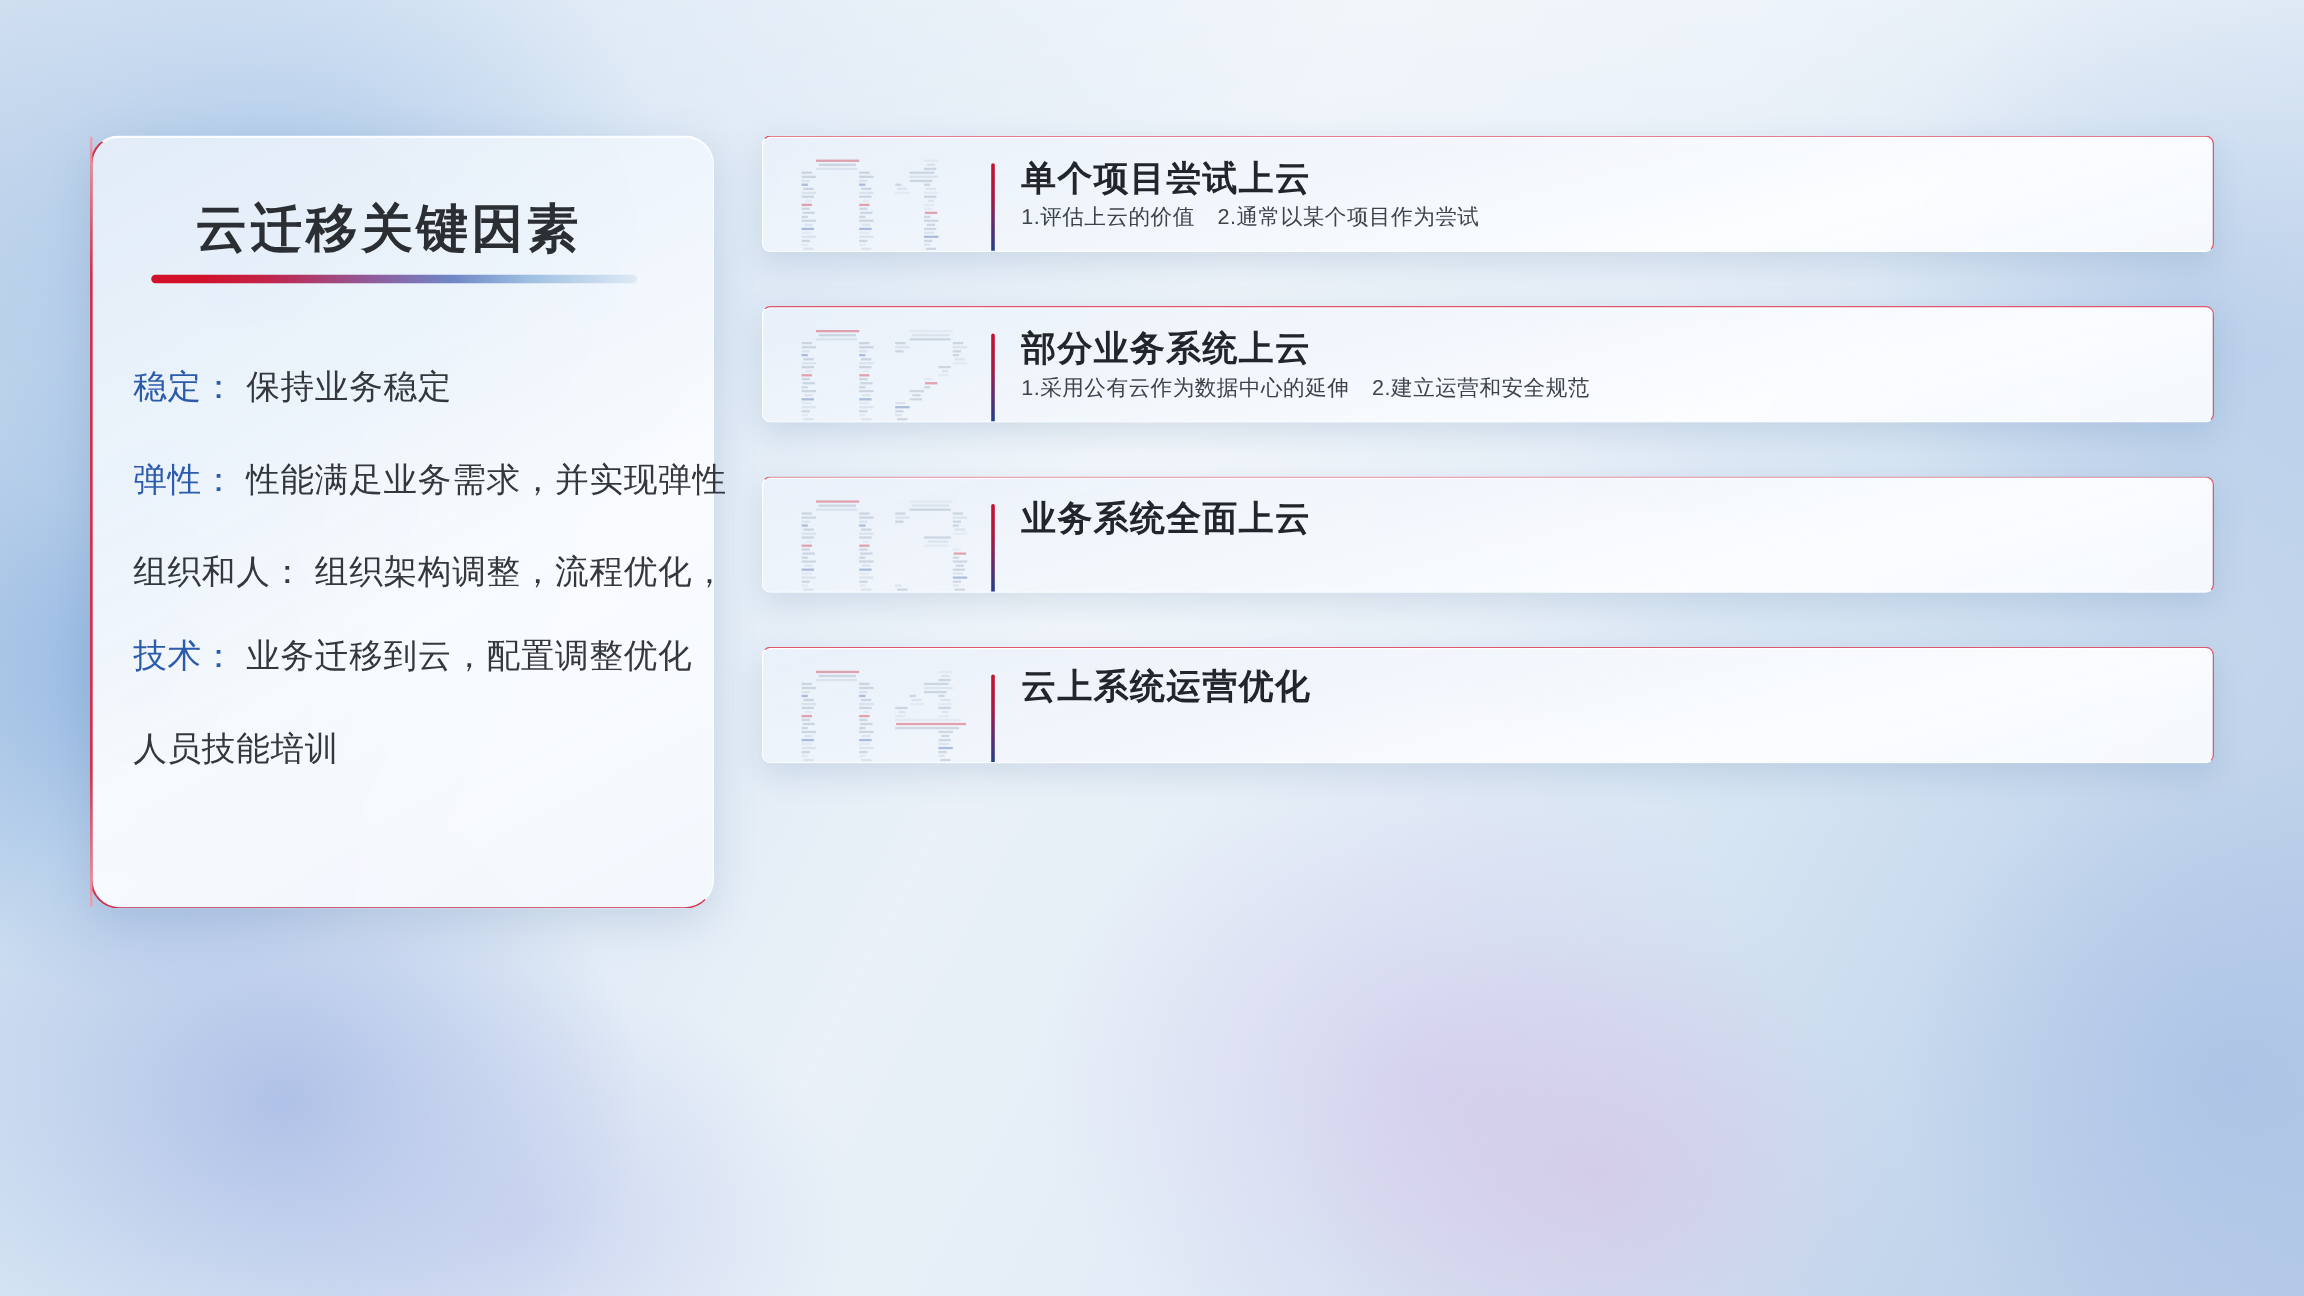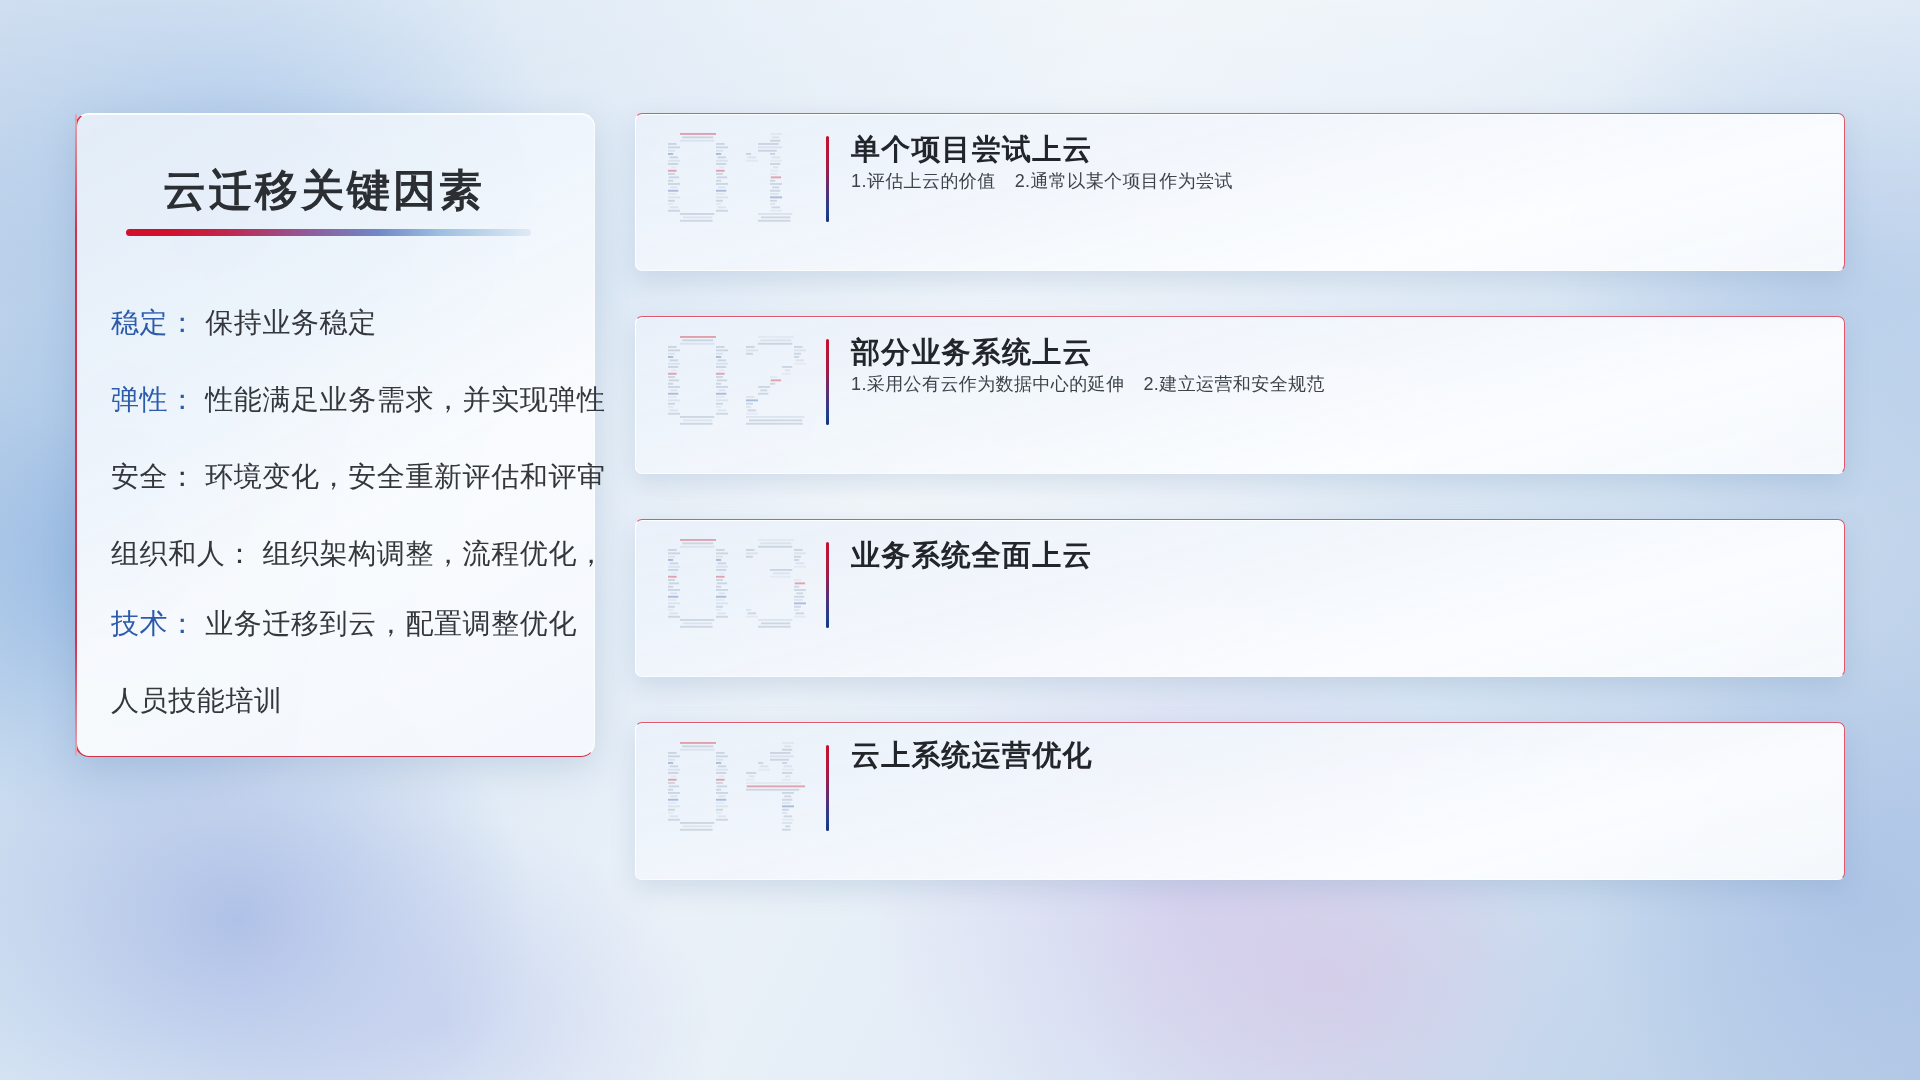--- a/index.html
+++ b/index.html
@@ -56,21 +56,21 @@
     background:linear-gradient(180deg, rgba(255,255,255,.35), rgba(255,255,255,0));
   }
   .bg-sheenMid {
     left:300px; top:120px; width:1300px; height:640px;
     background:radial-gradient(closest-side, rgba(255,255,255,.5), rgba(255,255,255,0) 75%);
   }
 
   
   #left-panel {
     position:absolute; left:75px; top:113px; width:520px; height:644px;
-    border-radius:14px; z-index:3;
+    border-radius:24px; z-index:3;
     background:linear-gradient(152deg,
        rgba(229,238,248,.93) 0%,
        rgba(240,246,252,.93) 34%,
        rgba(250,252,254,.95) 60%,
        rgba(244,248,253,.95) 100%);
     border:1px solid rgba(255,255,255,.8);
     border-left:2px solid #d2314a;
     border-bottom:1.6px solid #d2314a;
     box-shadow:0 10px 34px rgba(94,126,170,.22), inset 0 1px 0 rgba(255,255,255,.9);
     backdrop-filter:blur(3px);
@@ -102,21 +102,21 @@
     margin-bottom:49px; white-space:nowrap; letter-spacing:.6px;
   }
   .panel-line.tight { margin-bottom:42px; }
   .panel-line:last-child { margin-bottom:0; }
   .pl-key { color:#2d5bab; }
   .pl-key.dark { color:#34383d; }
 
   
   #cards { position:absolute; left:635px; top:113px; width:1210px; z-index:3; }
   .card {
-    position:relative; width:1210px; height:158px; margin-bottom:45px;
+    position:relative; width:1210px; height:97px; margin-bottom:45px;
     border-radius:7px;
     background:linear-gradient(165deg,
        rgba(233,240,249,.9) 0%,
        rgba(243,247,252,.92) 40%,
        rgba(252,253,255,.96) 72%,
        rgba(247,250,253,.95) 100%);
     border:1px solid rgba(255,255,255,.72);
     border-top:1.6px solid #e0566c;
     border-right:1.6px solid #e0566c;
     box-shadow:0 9px 26px rgba(96,128,172,.2), inset 0 1px 0 rgba(255,255,255,.95);
@@ -167,21 +167,20 @@
   <div class="bgl bg-sheenTop"></div>
   <div class="bgl bg-sheenMid"></div>
 </div>
 
 <section id="left-panel">
   <h1 id="panel-title">云迁移关键因素</h1>
   <div id="title-rule"></div>
   <div id="panel-list">
       <div class="panel-line"><span class="pl-key">稳定：</span><span class="pl-text"> 保持业务稳定</span></div>
       <div class="panel-line"><span class="pl-key">弹性：</span><span class="pl-text"> 性能满足业务需求，并实现弹性</span></div>
-      <div class="panel-line"><span class="pl-key dark">安全：</span><span class="pl-text"> 环境变化，安全重新评估和评审</span></div>
       <div class="panel-line tight"><span class="pl-key dark">组织和人：</span><span class="pl-text"> 组织架构调整，流程优化，</span></div>
       <div class="panel-line"><span class="pl-key">技术：</span><span class="pl-text"> 业务迁移到云，配置调整优化</span></div>
       <div class="panel-line tight"><span class="pl-text">人员技能培训</span></div>
     </div>
 </section>
 
 <section id="cards">
     <article class="card">
       <div class="card-num" aria-label="01">
         <svg viewBox="0 0 160 100">

